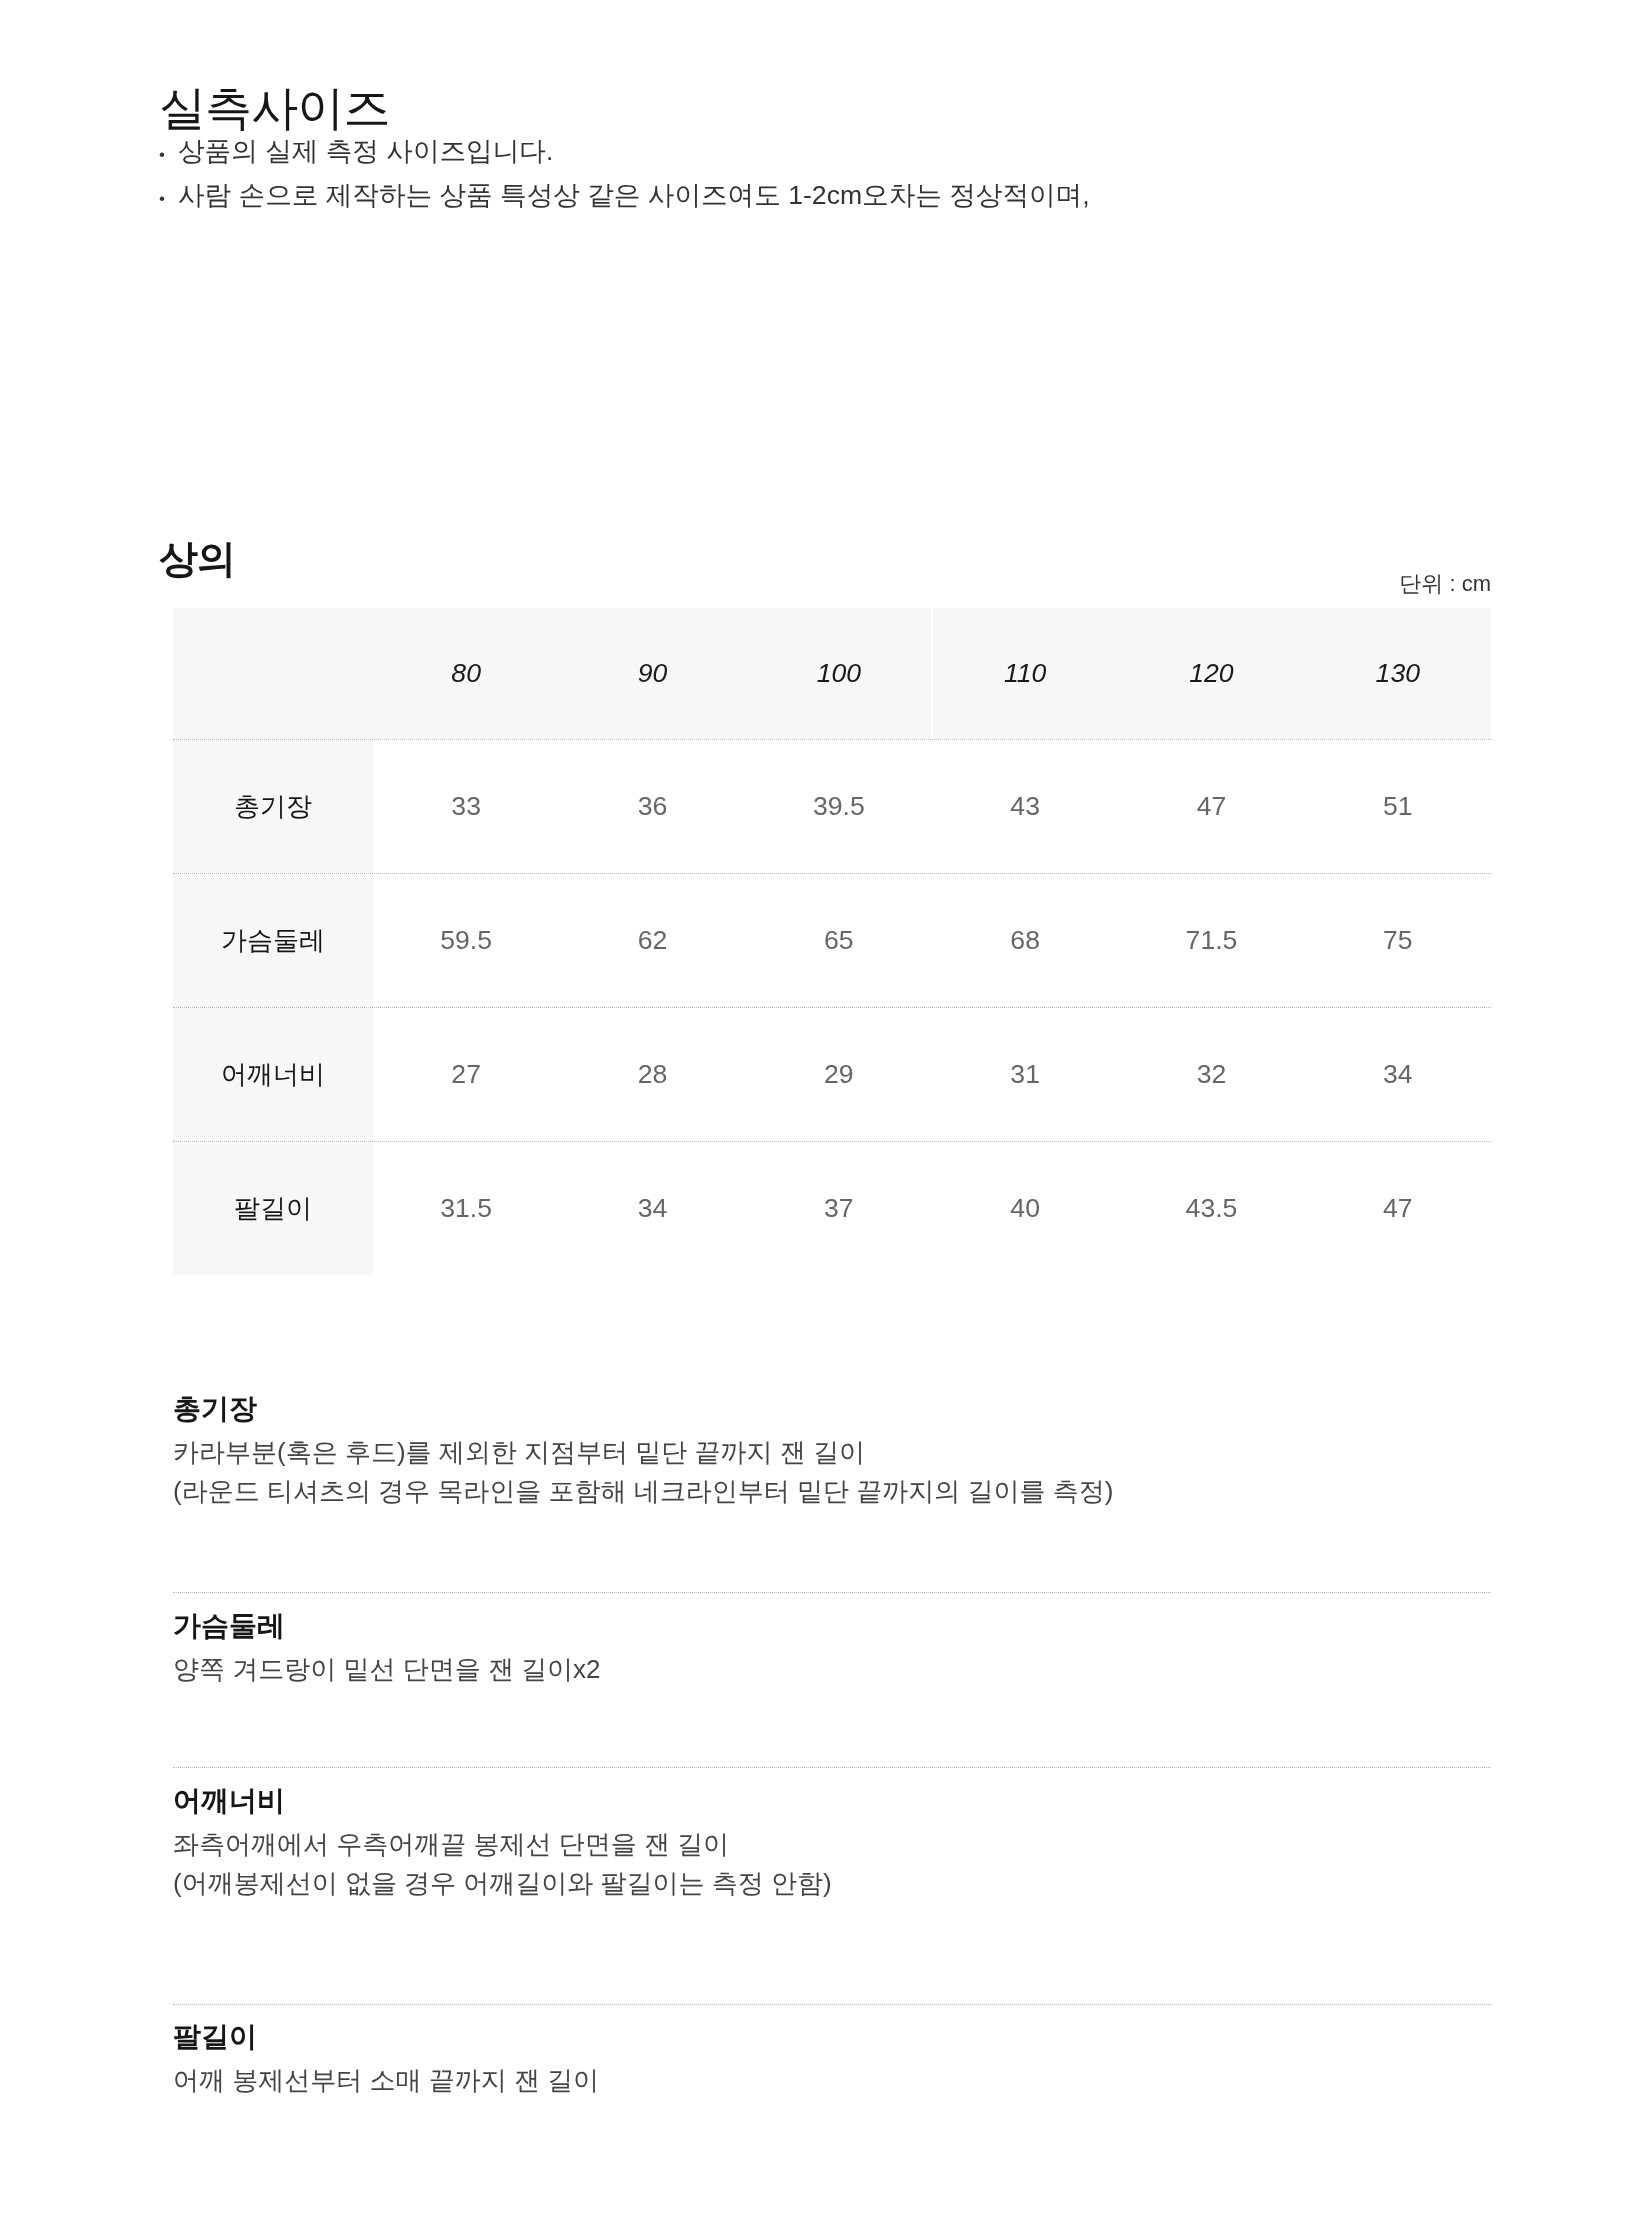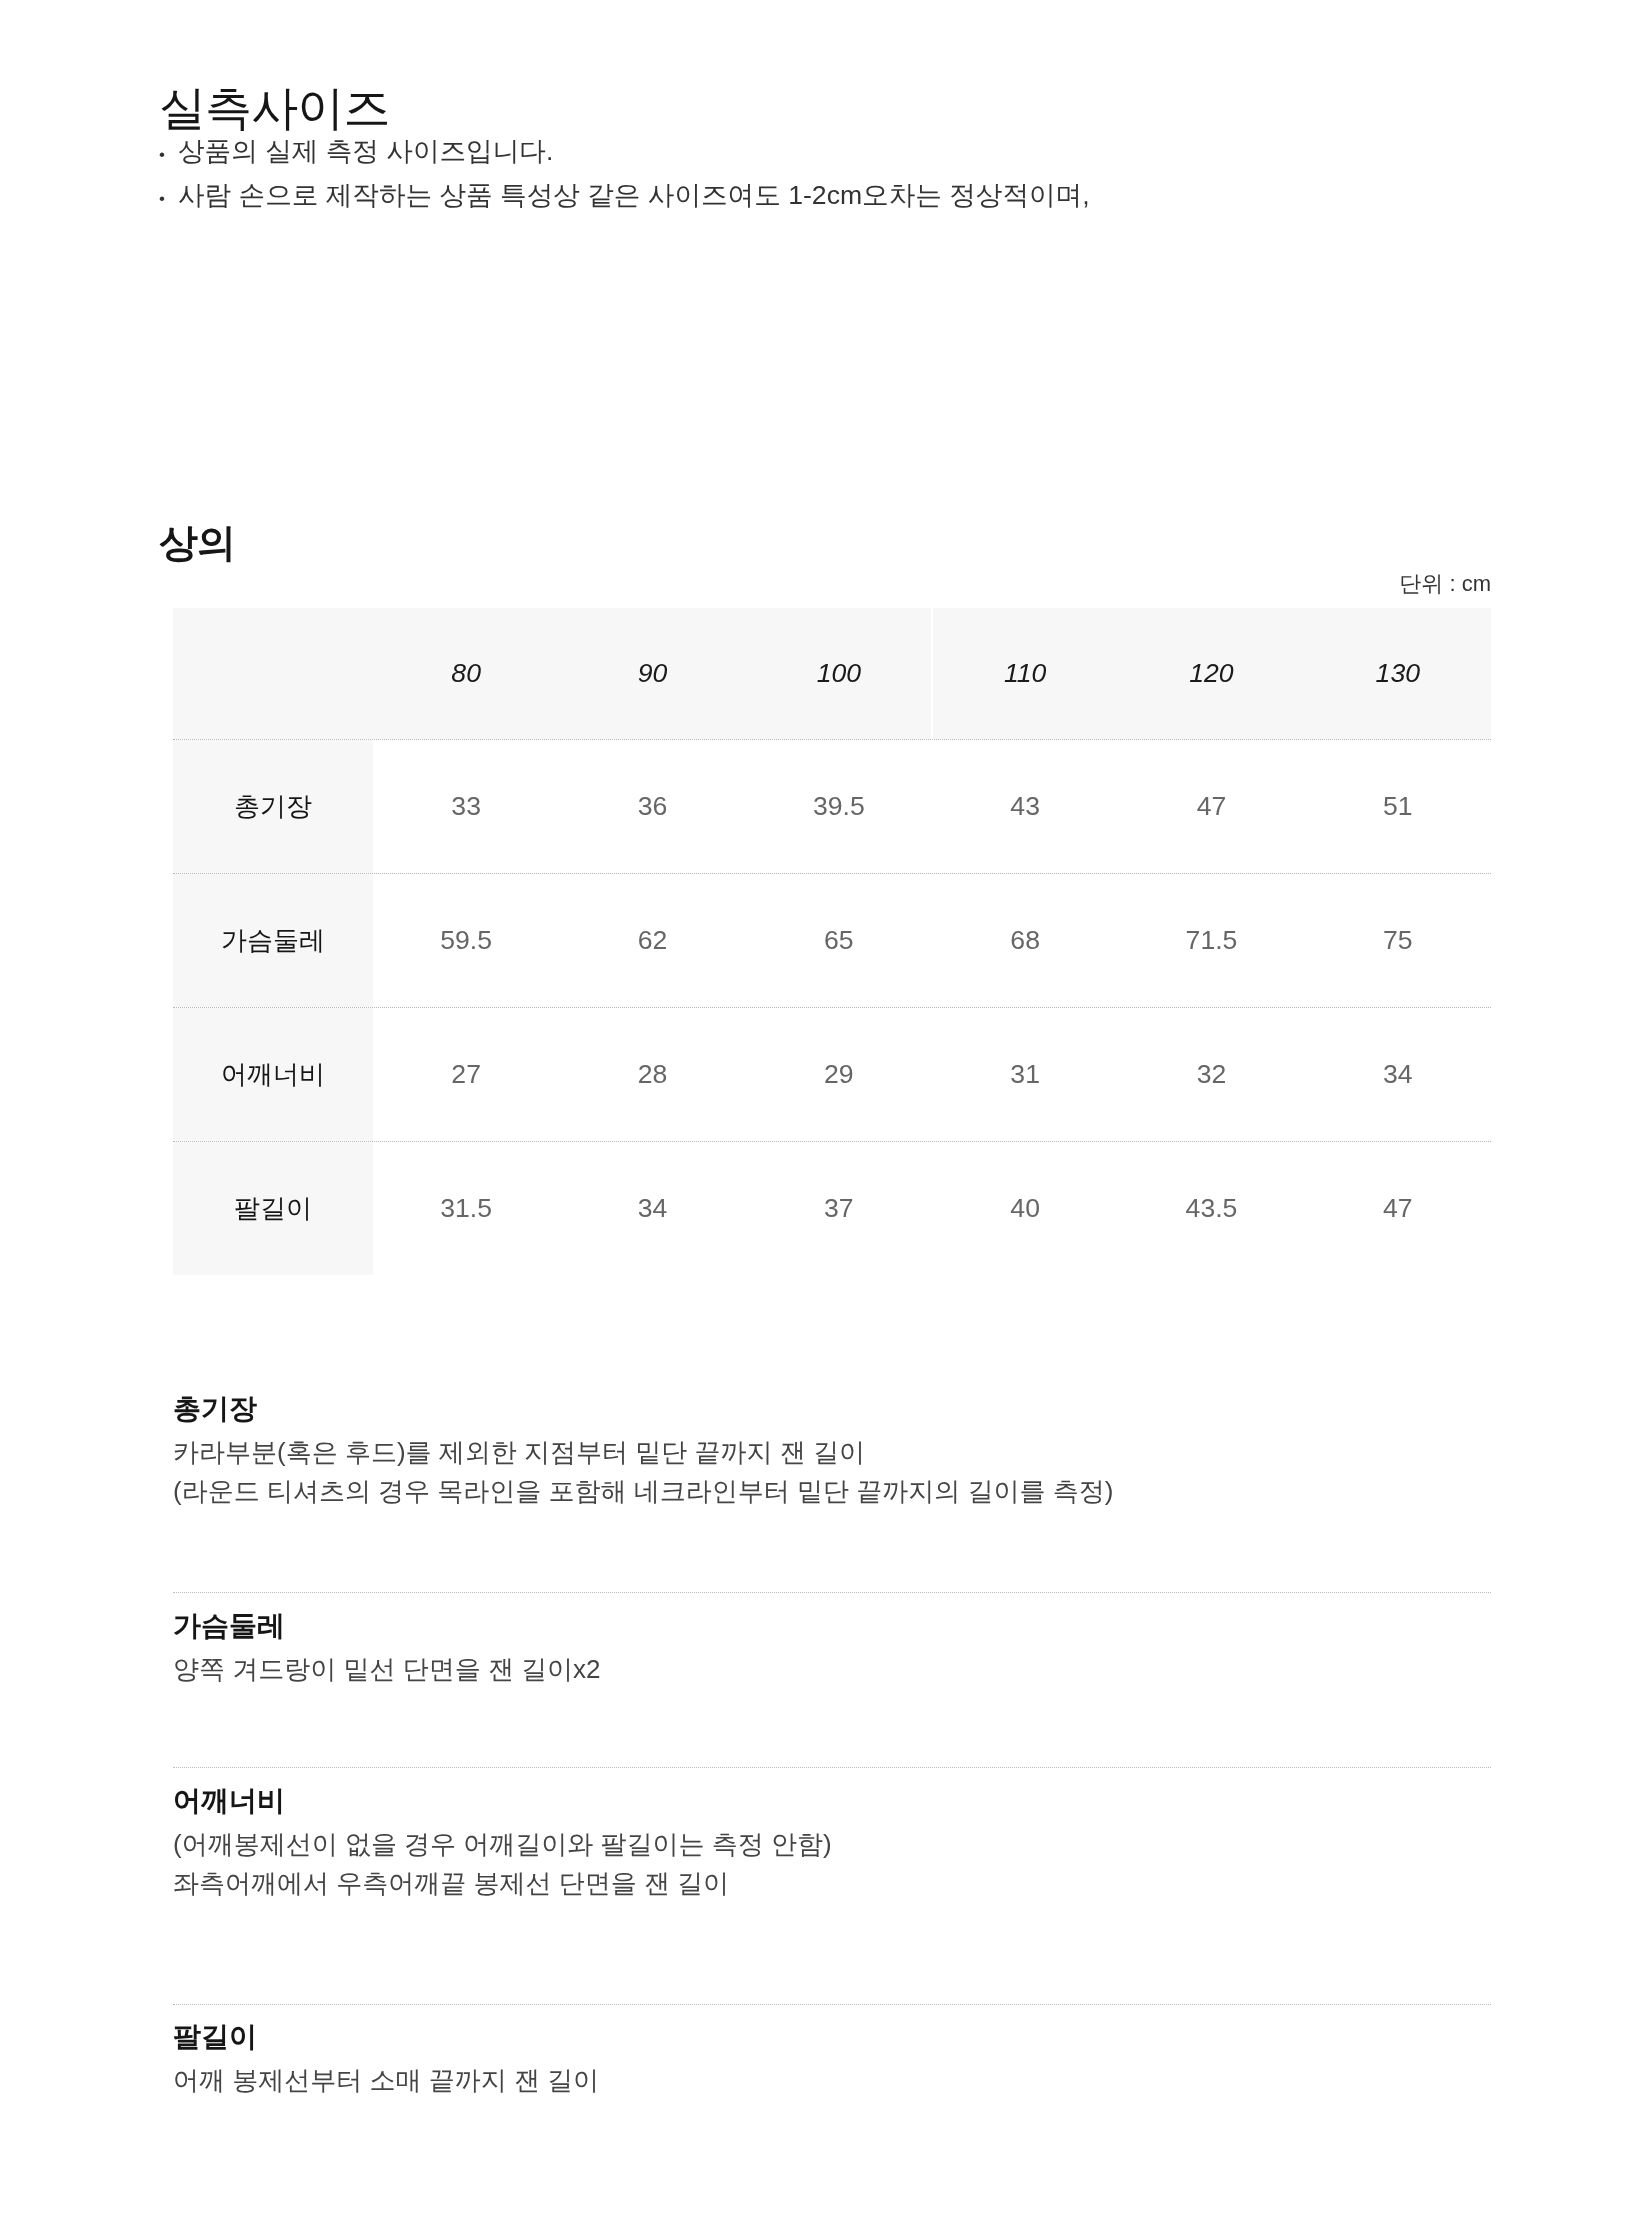--- a/index.html
+++ b/index.html
@@ -43,21 +43,21 @@
     flex: 0 0 19px;
     font-size: 17px;
     color: #333333;
   }
   .note-indent { padding-left: 19px; }
 
   
   .section-title {
     position: absolute;
     left: 159px;
-    top: 516px;
+    top: 532px;
     font-size: 39px;
     font-weight: 700;
     letter-spacing: -0.9px;
     color: #161616;
   }
   .unit-label {
     position: absolute;
     right: 154px;
     top: 569px;
     font-size: 22px;
@@ -228,22 +228,22 @@
 
     <div class="def-block" style="top:1607px;">
       <div class="def-term">가슴둘레</div>
       <div class="def-line">양쪽 겨드랑이 밑선 단면을 잰 길이x2</div>
     </div>
 
     <div class="def-divider" style="top:1767px;"></div>
 
     <div class="def-block" style="top:1782px;">
       <div class="def-term">어깨너비</div>
+      <div class="def-line">좌측어깨에서 우측어깨끝 봉제선 단면을 잰 길이</div>
       <div class="def-line">(어깨봉제선이 없을 경우 어깨길이와 팔길이는 측정 안함)</div>
-      <div class="def-line">좌측어깨에서 우측어깨끝 봉제선 단면을 잰 길이</div>
     </div>
 
     <div class="def-divider" style="top:2004px;"></div>
 
     <div class="def-block" style="top:2018px;">
       <div class="def-term">팔길이</div>
       <div class="def-line">어깨 봉제선부터 소매 끝까지 잰 길이</div>
     </div>
 
   </div>

